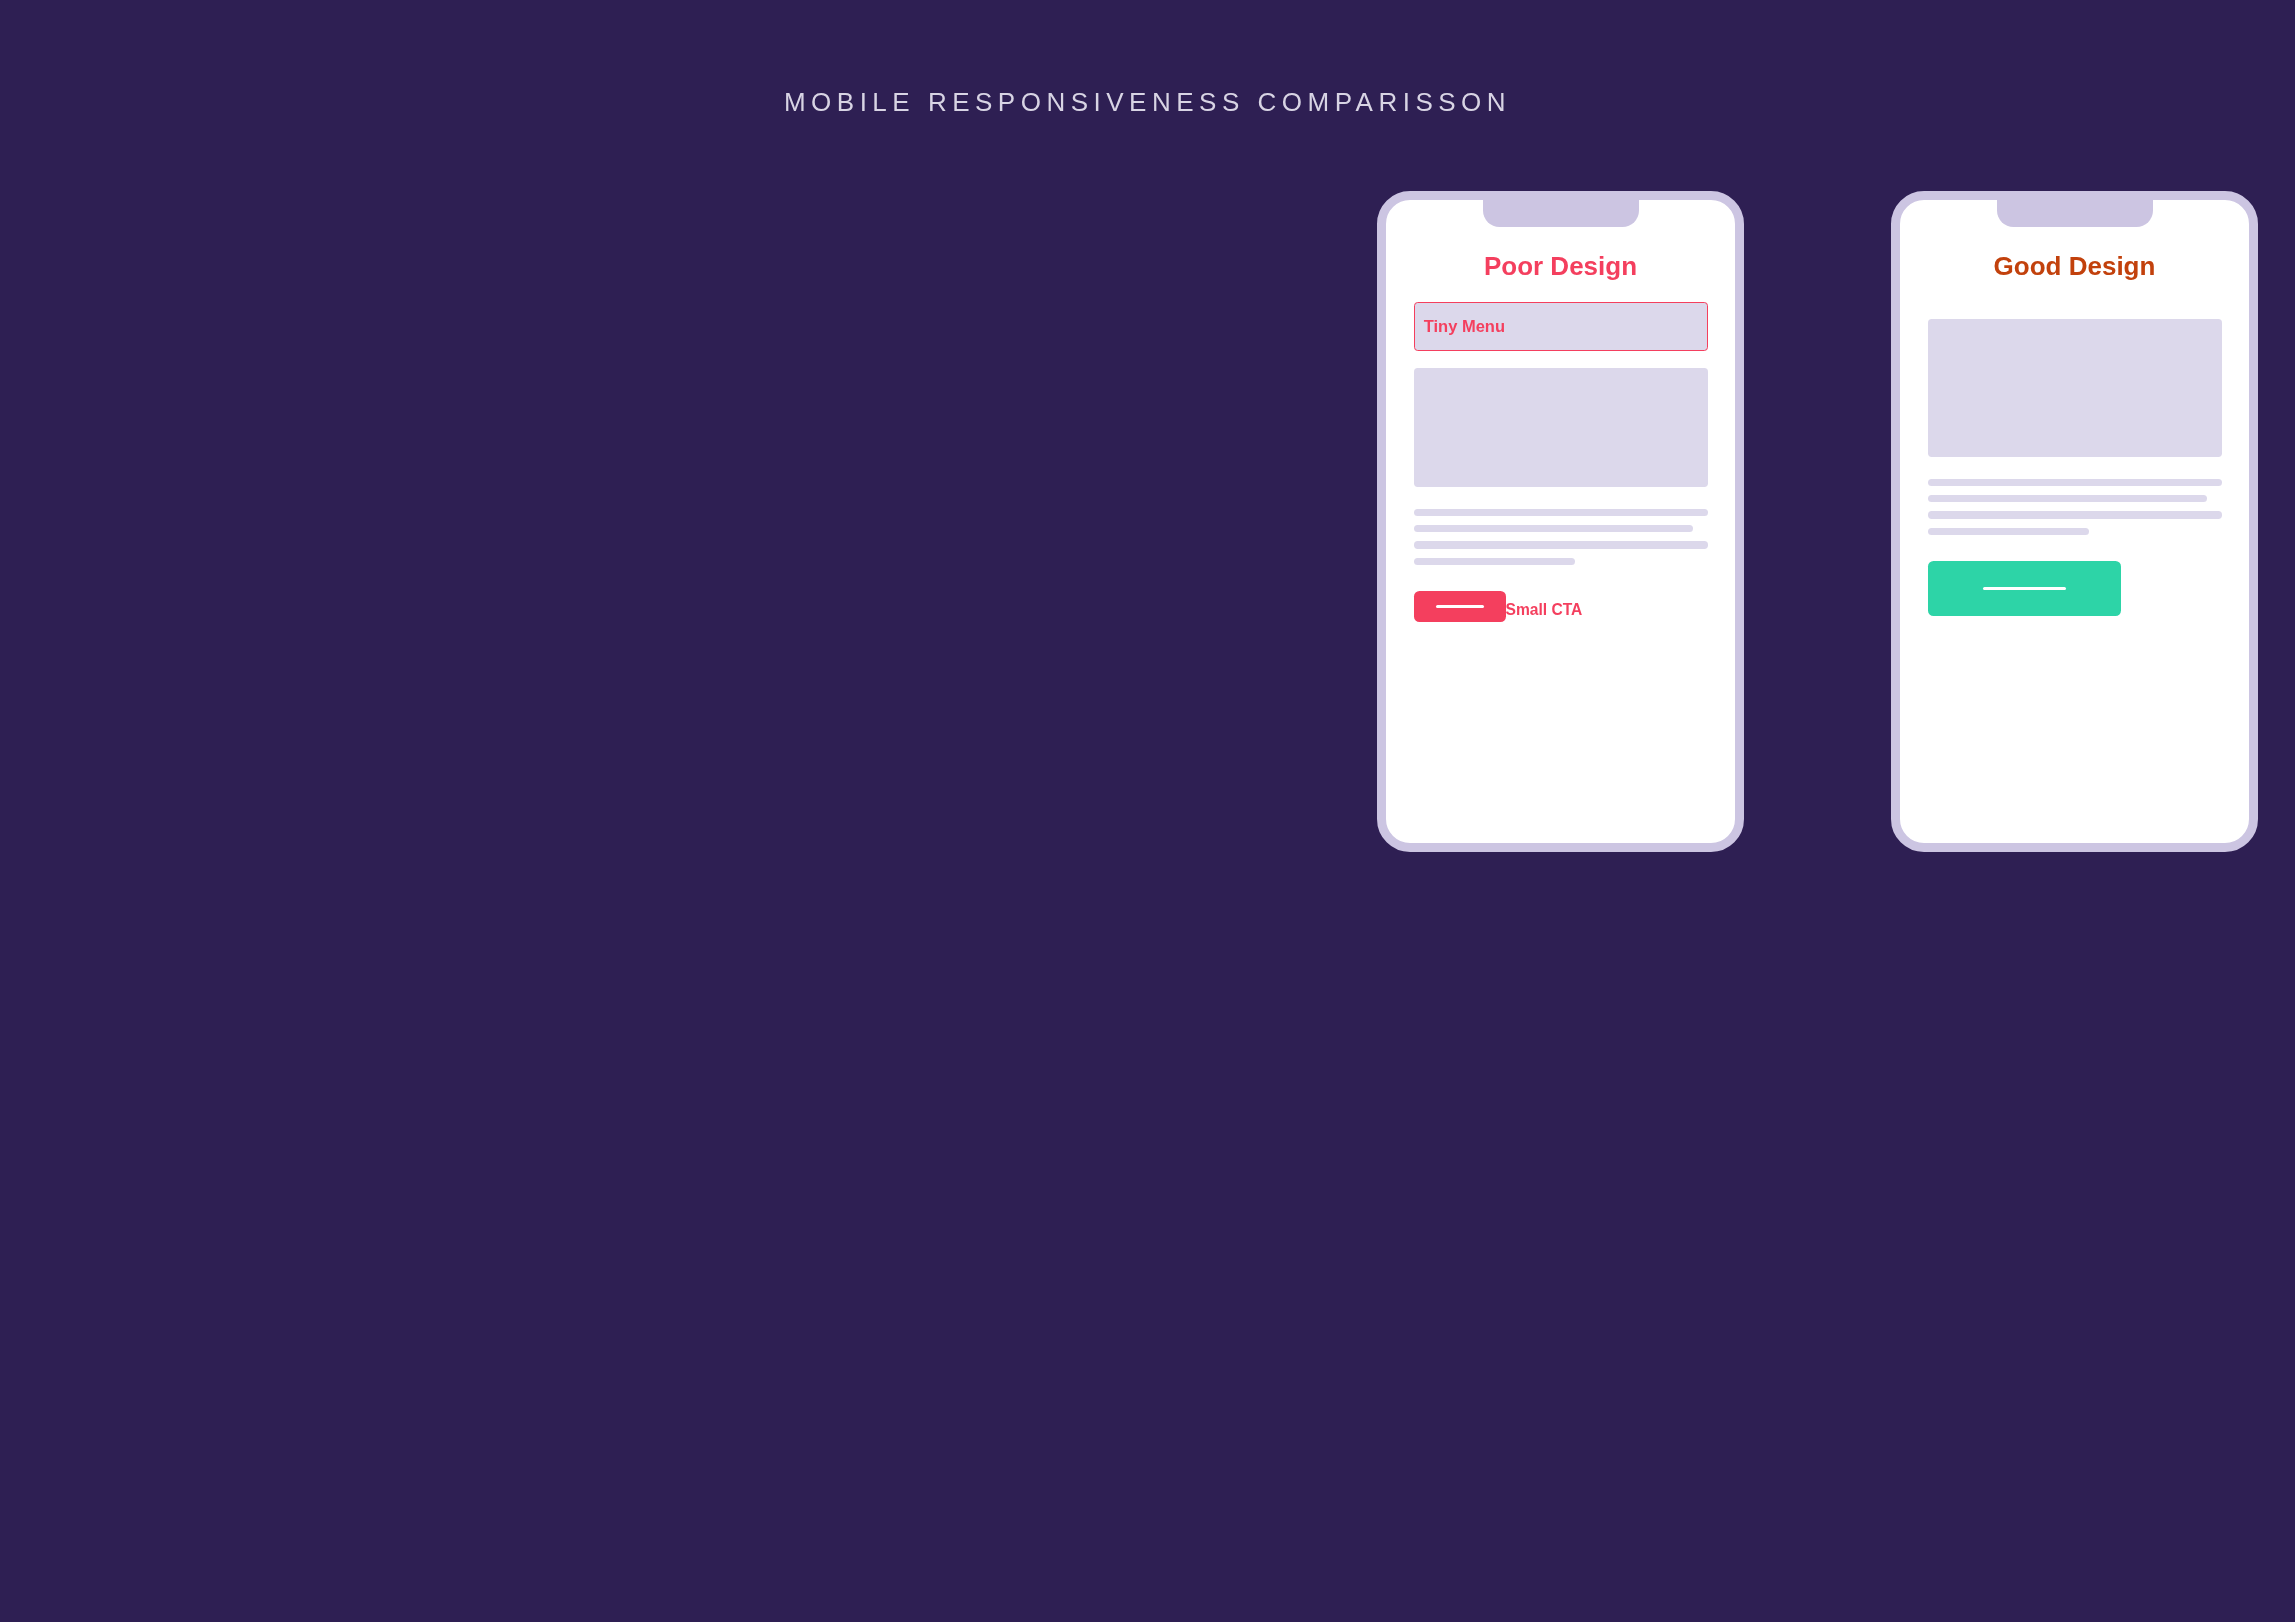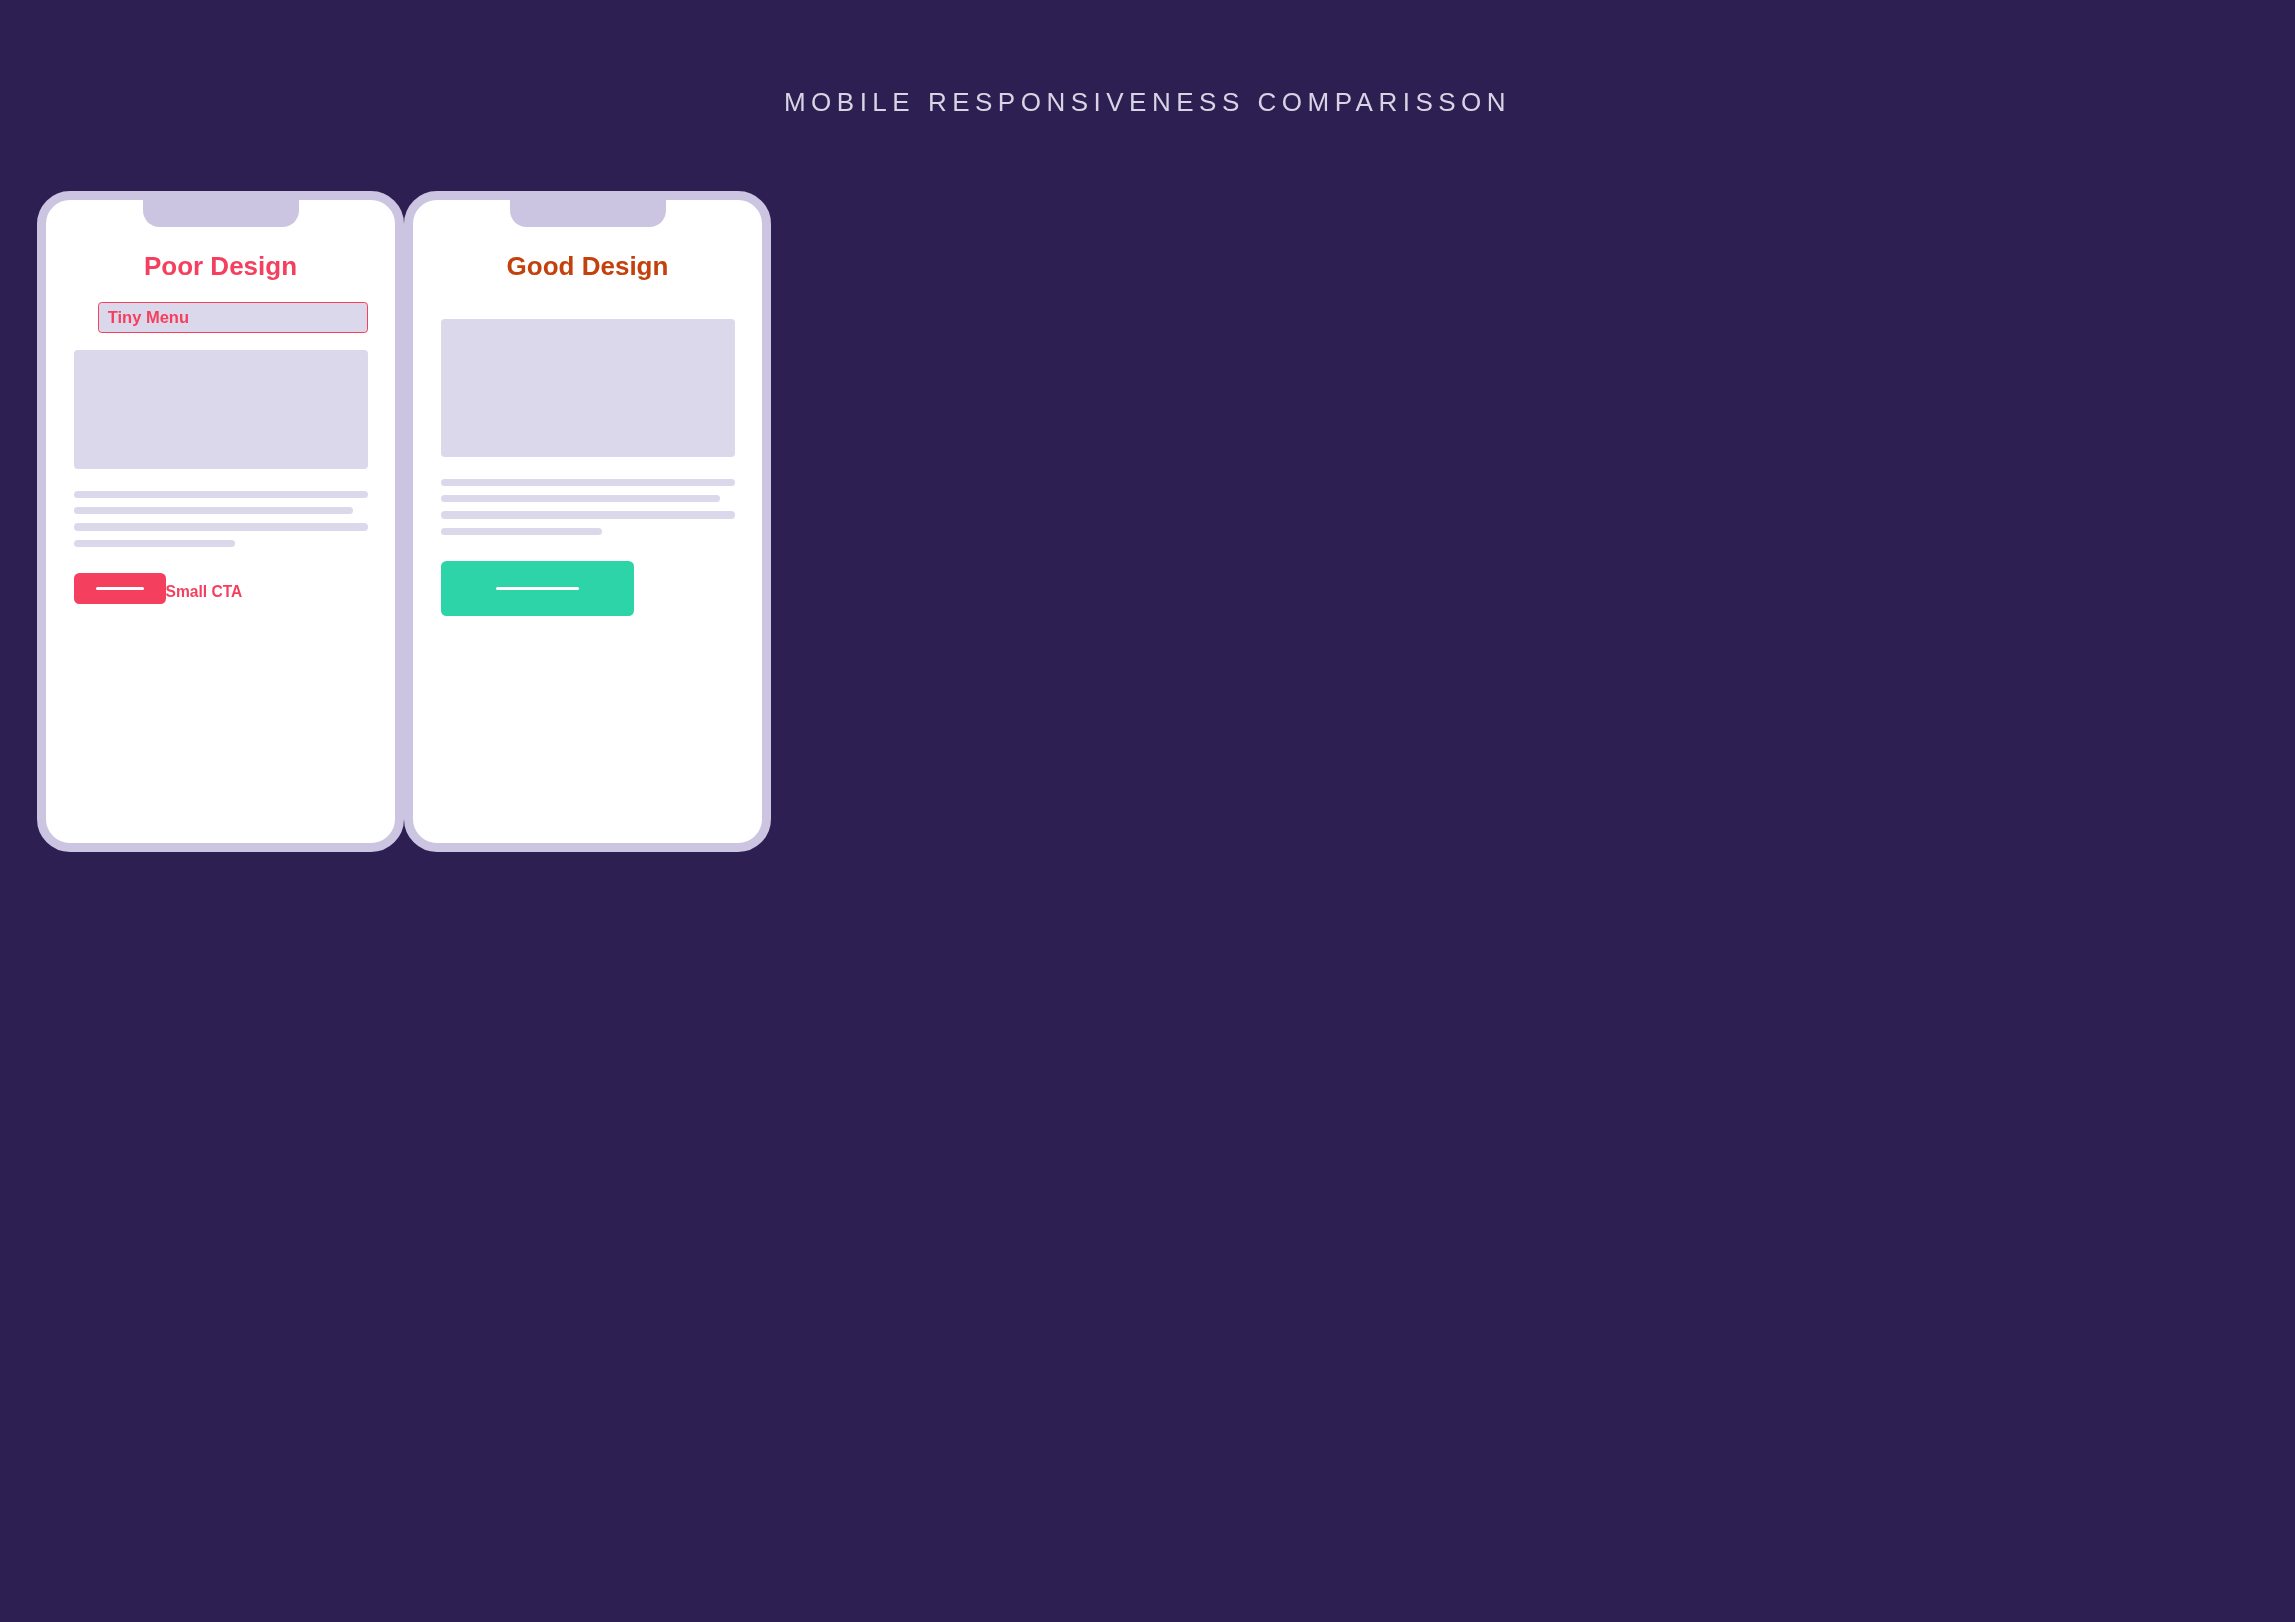--- a/index.html
+++ b/index.html
@@ -16,21 +16,22 @@
     color: #d8d4e4;
     font-size: 26px;
     font-weight: 300;
     letter-spacing: 5.5px;
     text-align: center;
     margin-top: 32px;
     margin-bottom: 73px;
   }
   .phones-row {
     display: flex;
-    justify-content: flex-start;
+    justify-content: flex-end;
+    gap: 147px;
     width: 100%;
   }
   .phone {
     width: 367px;
     height: 661px;
     background: #ffffff;
     border: 9.2px solid #ccc5e2;
     border-radius: 33px;
     position: relative;
     overflow: hidden;
@@ -61,26 +62,25 @@
 
   .nav-box {
     background: #dcd8eb;
     border-radius: 3.7px;
     display: flex;
     align-items: center;
     font-weight: 700;
     font-size: 16.5px;
   }
   .nav-box.bad {
-    height: 31px;
+    height: 49px;
     border: 1.8px solid #f43f5e;
     color: #f43f5e;
     padding-left: 9.2px;
     justify-content: flex-start;
-    margin-left: 24px;
   }
   .nav-box.good {
     height: 53px;
     border: 1.8px solid #10b981;
     color: #059669;
     justify-content: center;
   }
 
   .hero-block {
     background: #dcd8eb;

